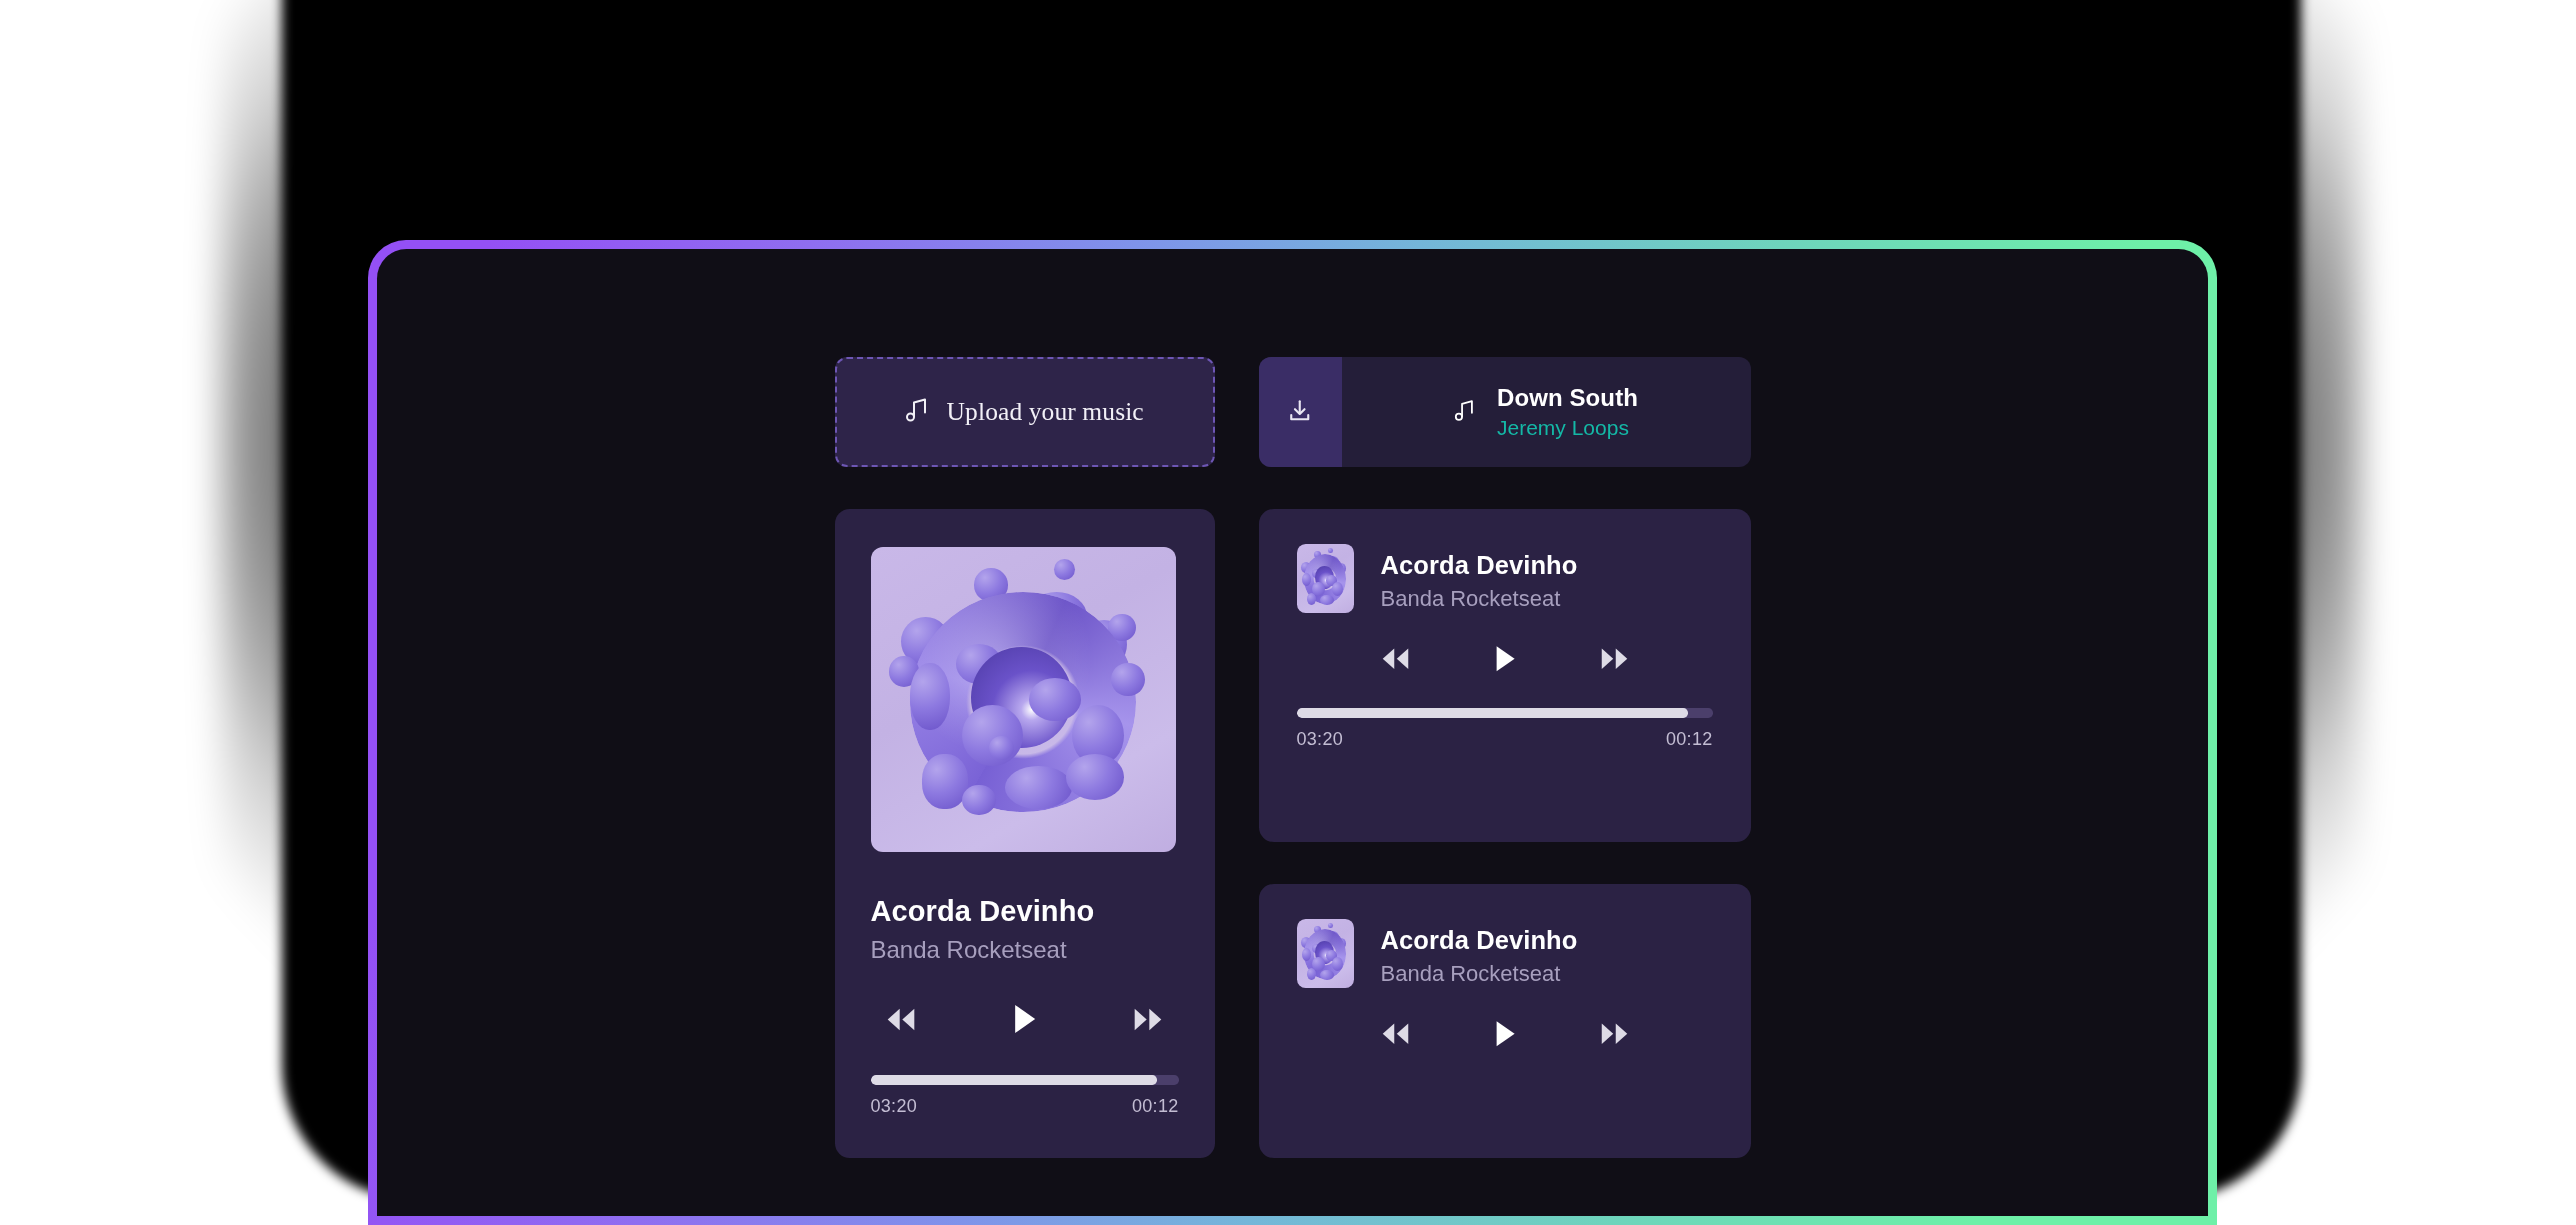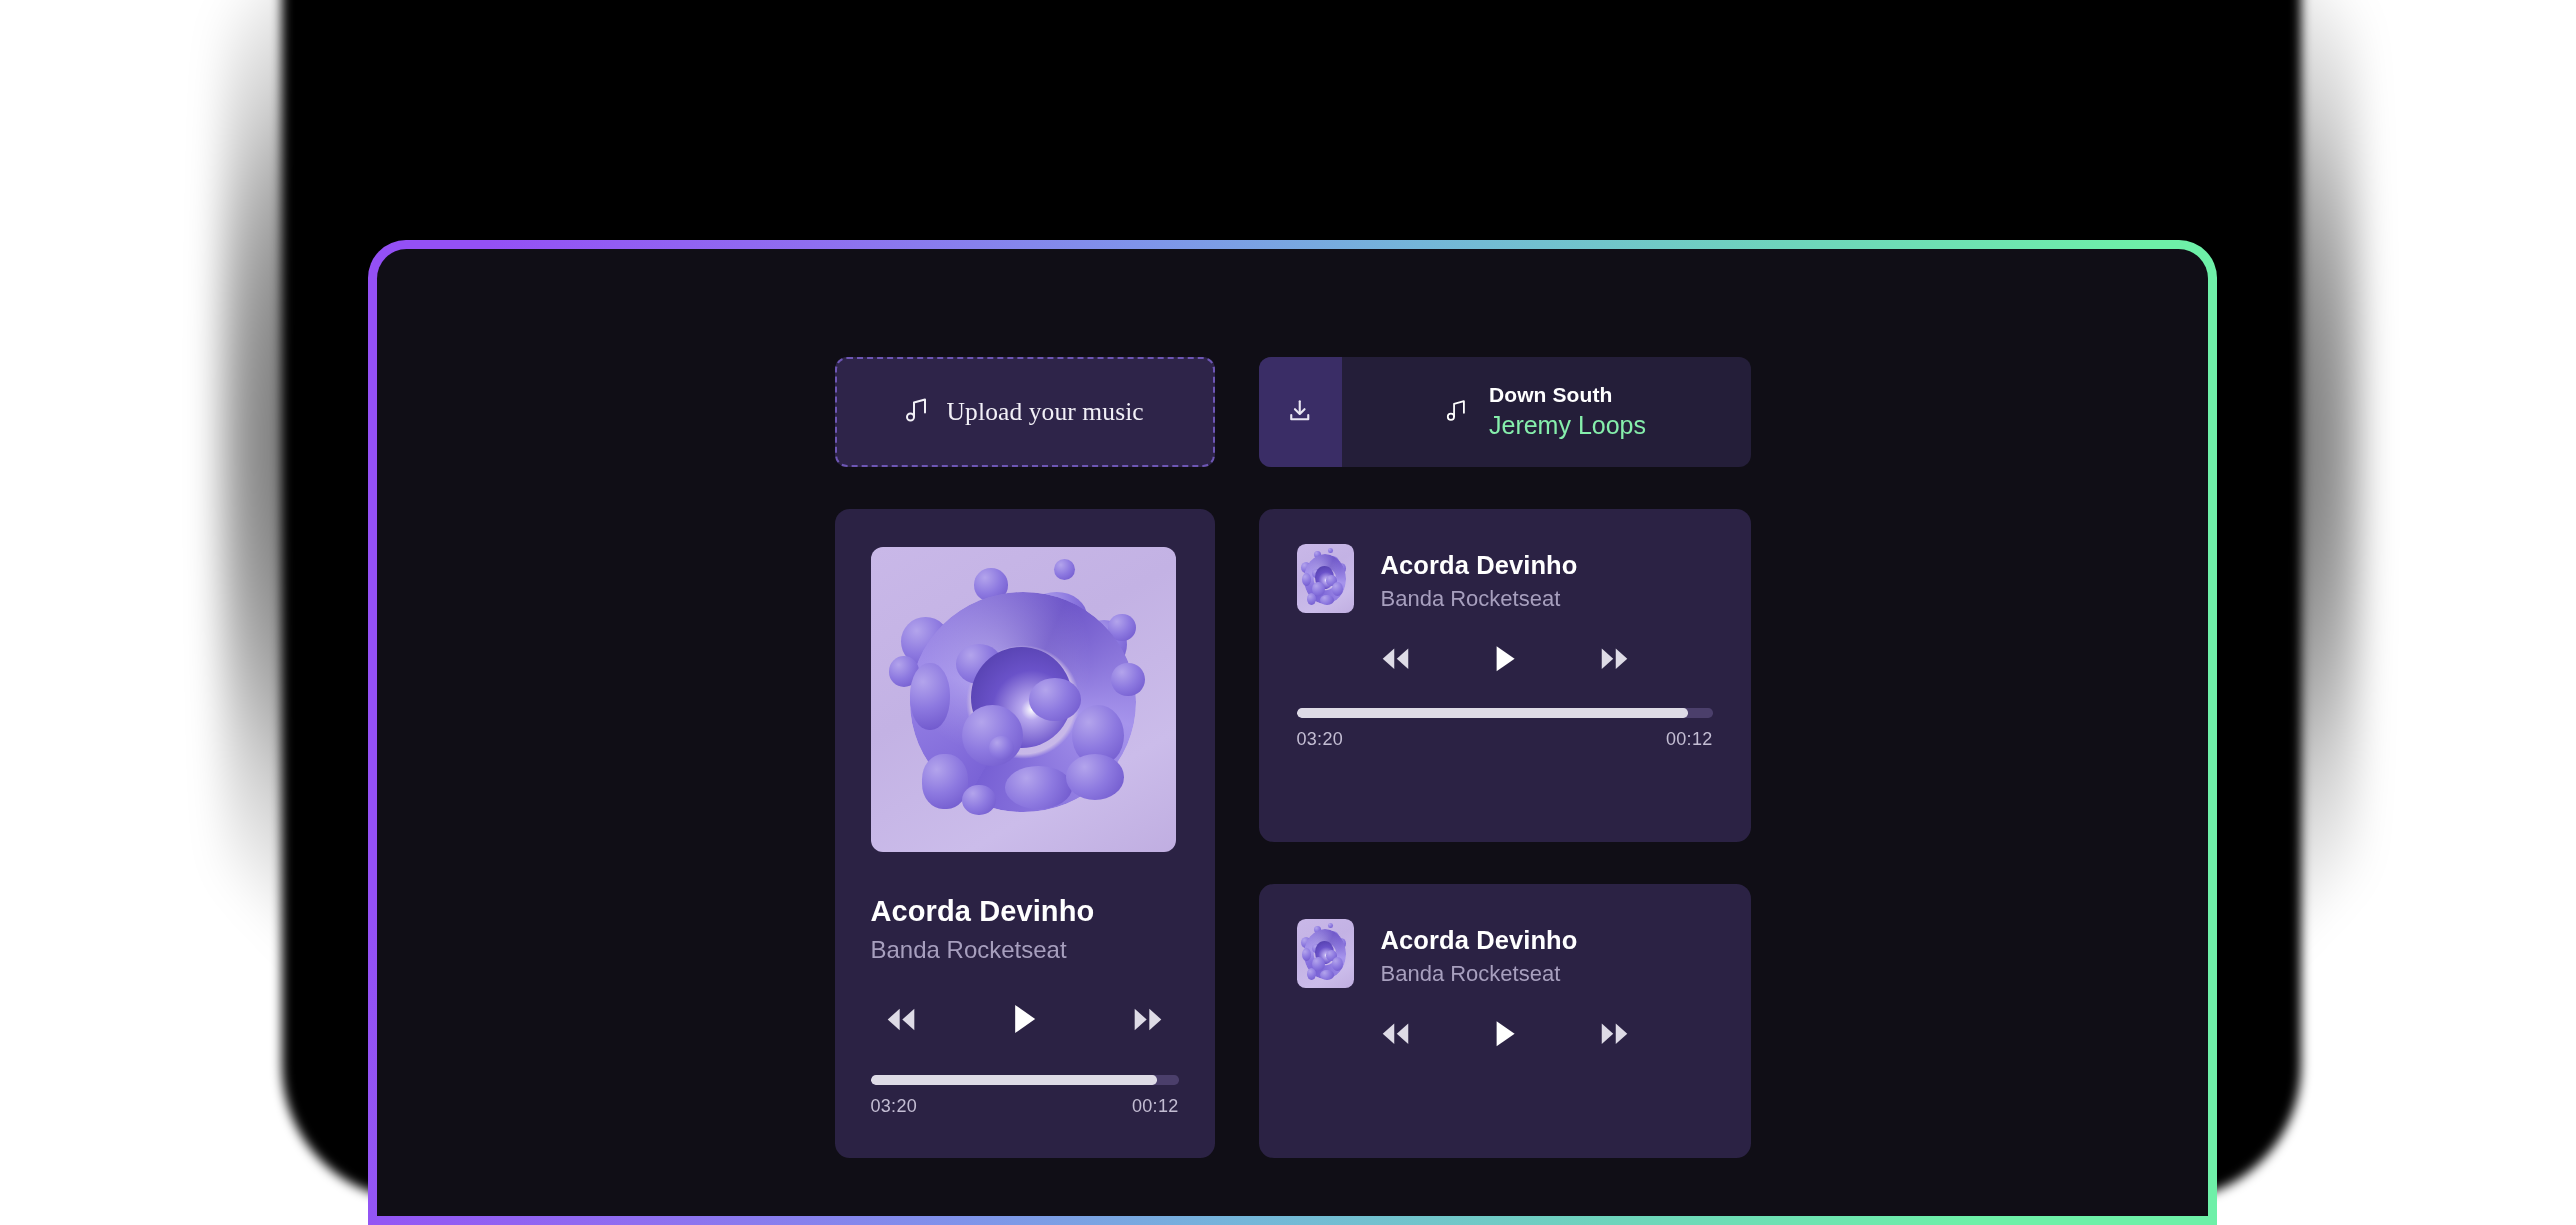--- a/index.html
+++ b/index.html
@@ -139,22 +139,22 @@
     flex: none;
   }
   .nowplaying .np-body {
     flex: 1;
     display: flex;
     align-items: center;
     justify-content: center;
     gap: 21.5px;
   }
   .np-text { display: flex; flex-direction: column; align-items: flex-start; gap: 4px; }
-  .np-title { font-size: 21px; font-weight: 700; color: #ffffff; letter-spacing: 0.1px; }
-  .np-artist { font-size: 25px; font-weight: 400; color: #86efac; }
+  .np-title { font-size: 24px; font-weight: 700; color: #ffffff; letter-spacing: 0.1px; }
+  .np-artist { font-size: 21px; font-weight: 400; color: #14b8a6; }
 
   
   .player-card {
     grid-column: 1; grid-row: 2;
     background: #2b2244;
     border-radius: 14.8px;
     padding: 38px 36px 0 36px;
     display: flex;
     flex-direction: column;
   }

